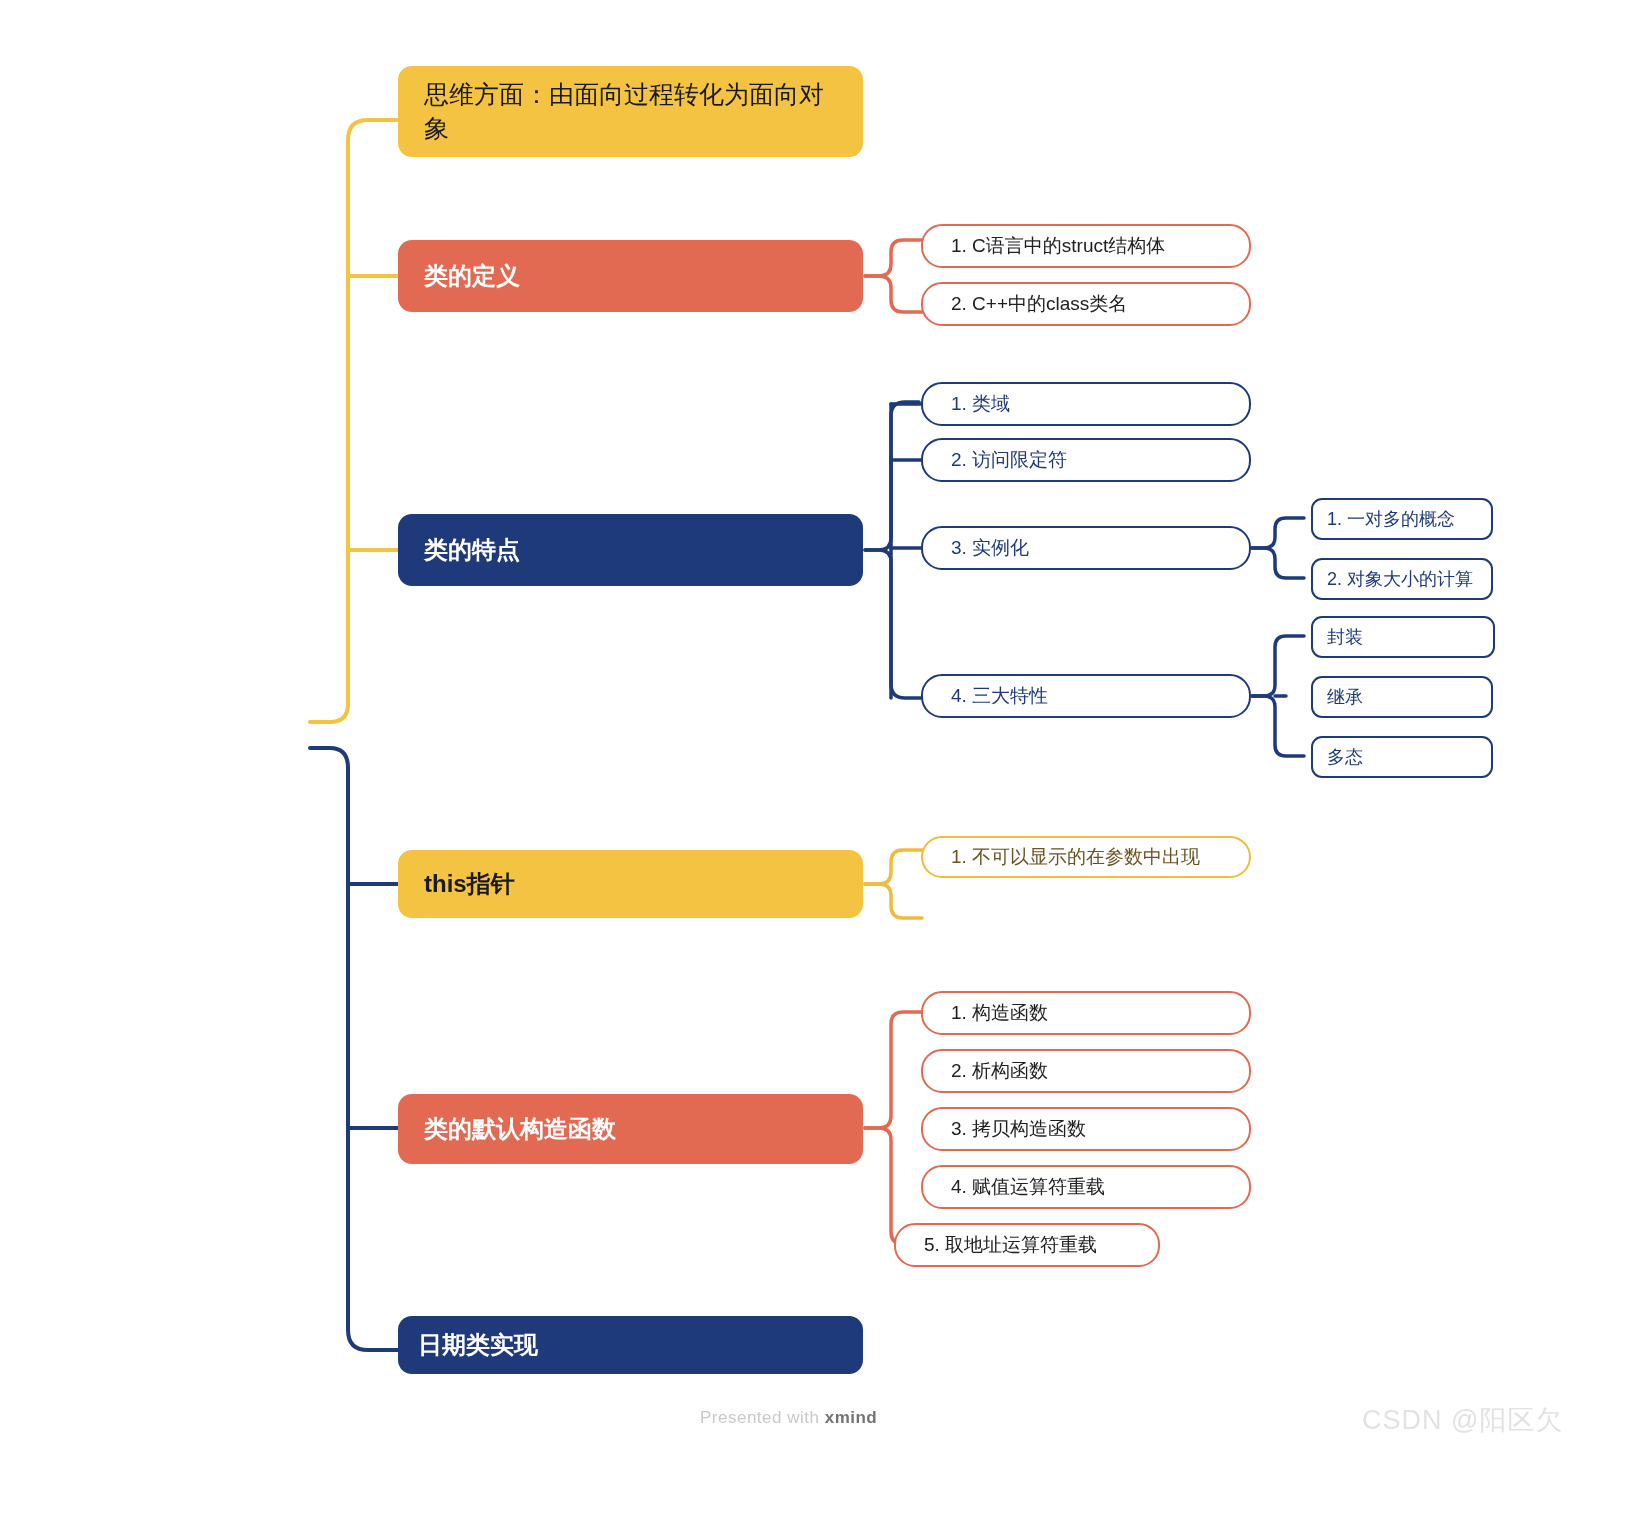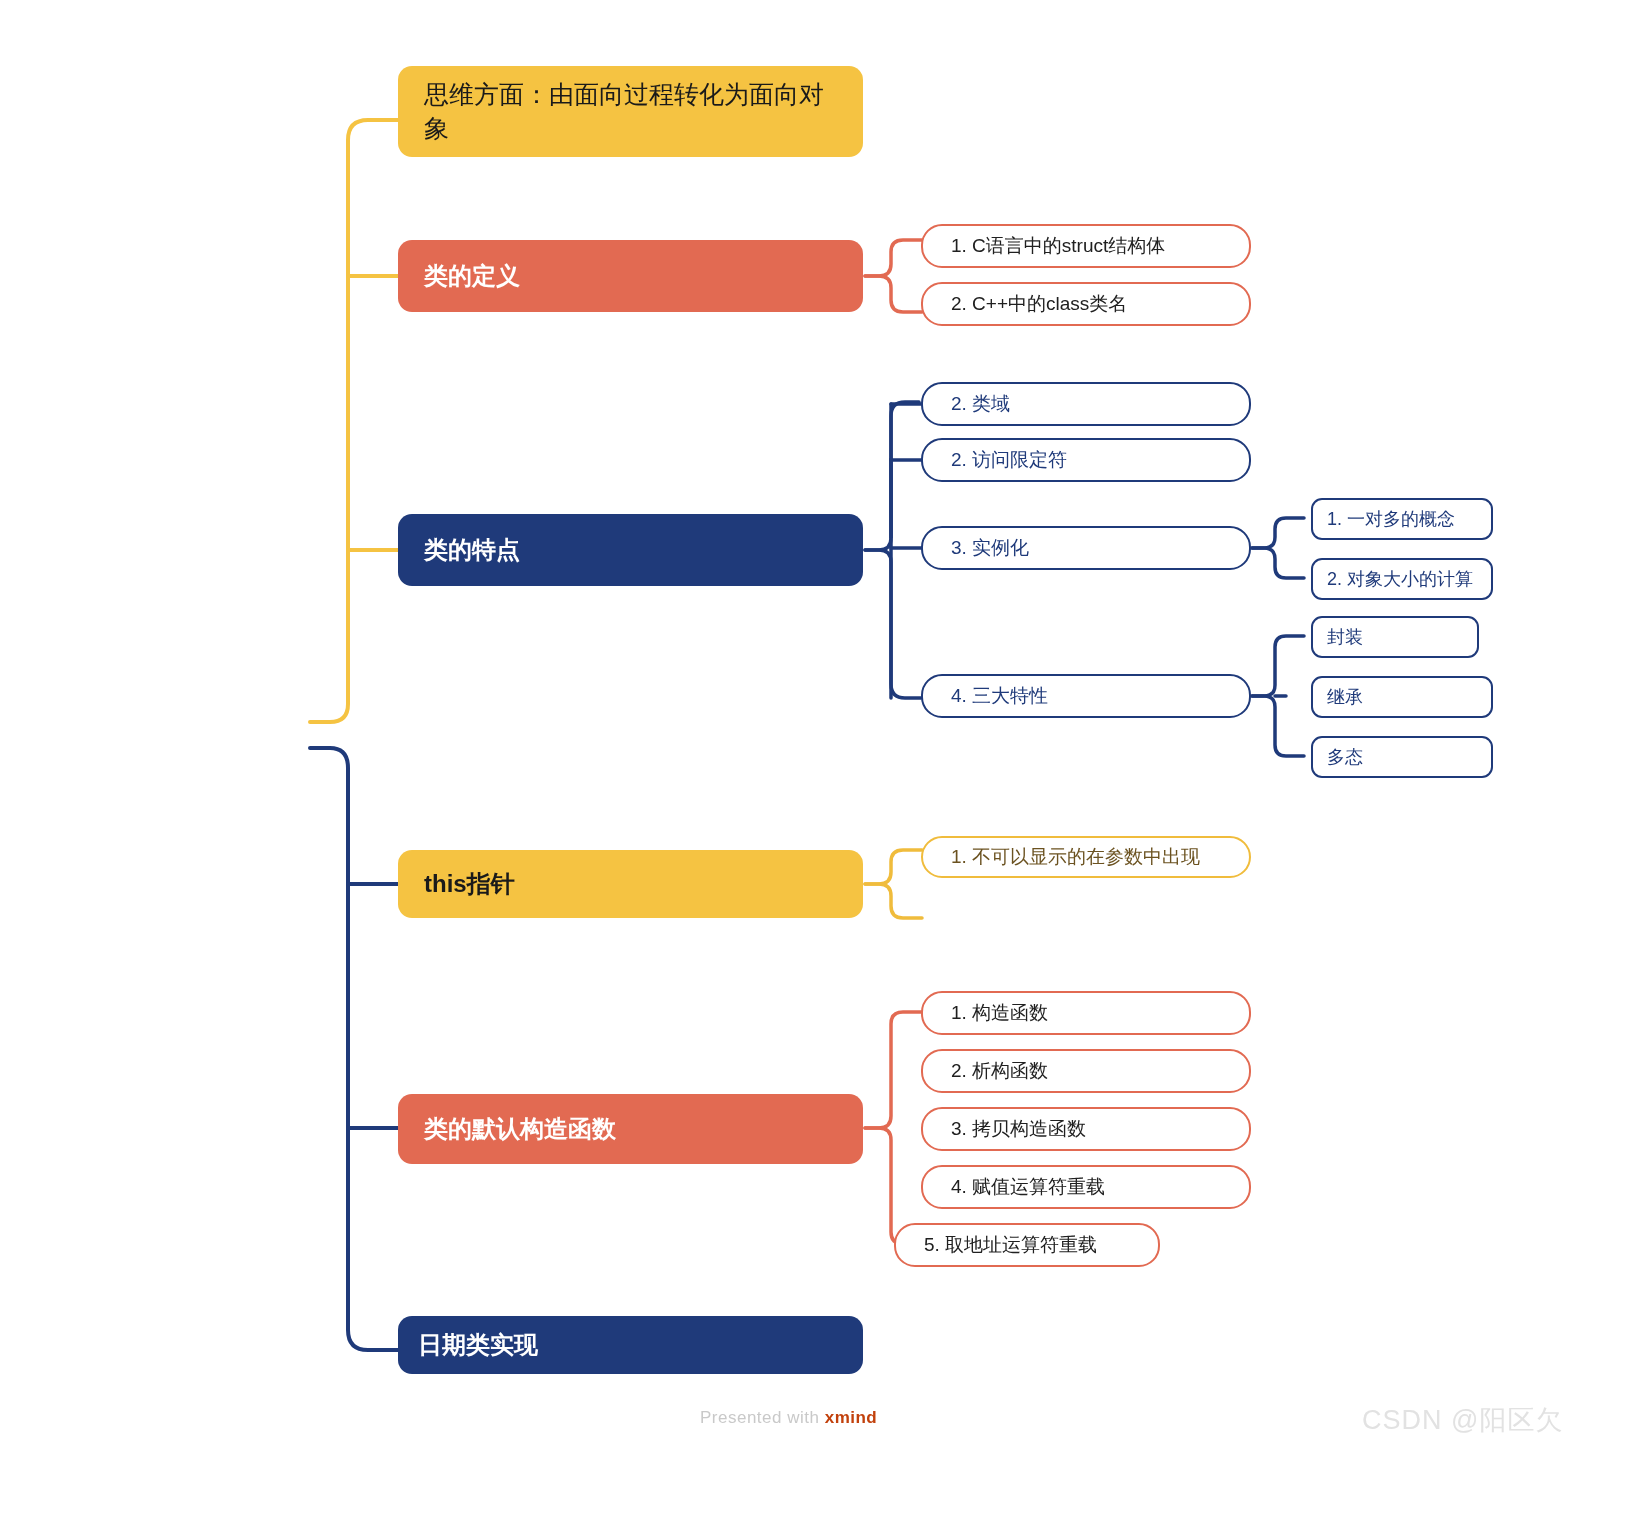--- a/index.html
+++ b/index.html
@@ -89,21 +89,21 @@
 
   
   .footer-xmind {
     position: absolute;
     left: 700px;
     top: 1408px;
     font-size: 17px;
     color: #c9c9c9;
     letter-spacing: .5px;
   }
-  .footer-xmind b { color:#c2410c;text-align:center; }
+  .footer-xmind b { color:#737373;text-align:center; }
   .watermark {
     position: absolute;
     left: 1362px;
     top: 1402px;
     font-size: 27px;
     color: #e2e2e2;
     letter-spacing: 1px;
   }
 </style>
 </head>
@@ -163,40 +163,40 @@
     <span>1. C语言中的struct结构体</span>
   </div>
   <div class="node l2 bd-orange" style="left:921px; top:282px; width:330px; height:44px;">
     <span>2. C++中的class类名</span>
   </div>
 
   <div class="node l1 fill-blue" style="top:514px; height:72px;">
     <span>类的特点</span>
   </div>
   <div class="node l2 bd-blue" style="left:921px; top:382px; width:330px; height:44px;">
-    <span>2. 类域</span>
+    <span>1. 类域</span>
   </div>
   <div class="node l2 bd-blue" style="left:921px; top:438px; width:330px; height:44px;">
     <span>2. 访问限定符</span>
   </div>
   <div class="node l2 bd-blue" style="left:921px; top:526px; width:330px; height:44px;">
     <span>3. 实例化</span>
   </div>
   <div class="node l2 bd-blue" style="left:921px; top:674px; width:330px; height:44px;">
     <span>4. 三大特性</span>
   </div>
 
   <div class="node l3" style="left:1311px; top:498px; width:182px; height:42px;text-align:right;">
     <span>1. 一对多的概念</span>
   </div>
   <div class="node l3" style="left:1311px; top:558px; width:182px; height:42px;text-align:center;">
     <span>2. 对象大小的计算</span>
   </div>
 
-  <div class="node l3" style="left:1311px; top:616px; width:168px; height:42px;">
+  <div class="node l3" style="left:1311px; top:616px; width:184px; height:42px;">
     <span>封装</span>
   </div>
   <div class="node l3" style="left:1311px; top:676px; width:182px; height:42px;">
     <span>继承</span>
   </div>
   <div class="node l3" style="left:1311px; top:736px; width:182px; height:42px;">
     <span>多态</span>
   </div>
 
   <div class="node l1 fill-yellow" style="top:850px; height:68px; color:#1a1a1a;">

